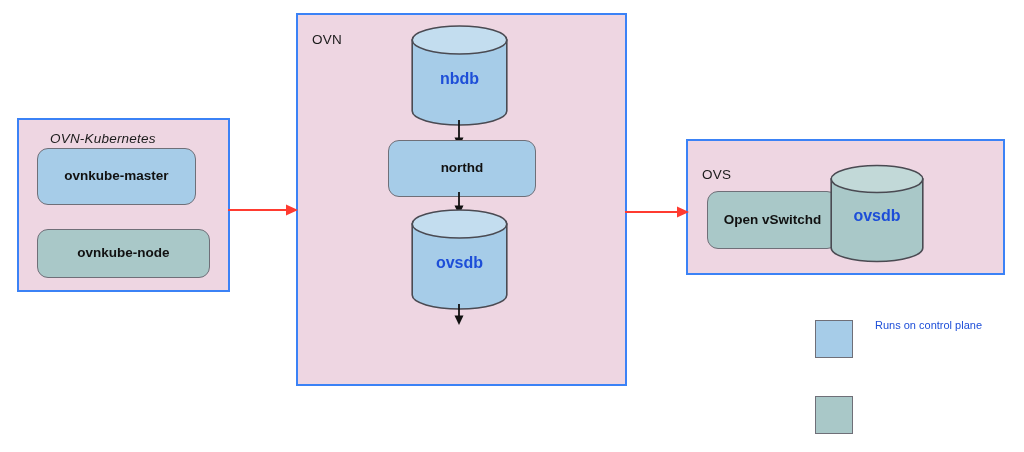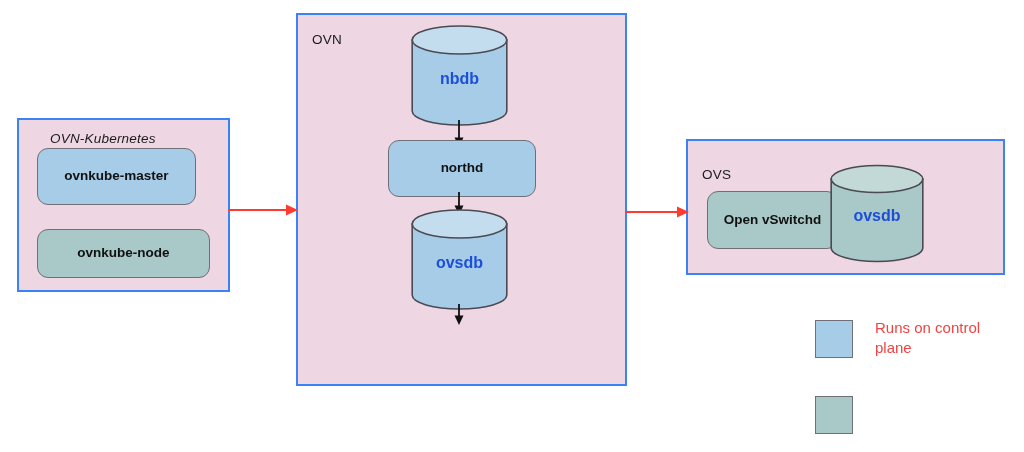--- a/index.html
+++ b/index.html
@@ -117,22 +117,22 @@
   .legend-swatch {
     width: 38px;
     height: 38px;
     box-sizing: border-box;
     border: 1.6px solid #6f6f78;
     flex: 0 0 auto;
   }
   .legend-text {
     margin-left: 22px;
     margin-top: -2px;
-    color: #ef4444;
-    font-size: 15px;
+    color: #1d4ed8;
+    font-size: 11px;
     line-height: 1.32;
     width: 112px;
   }
 </style>
 </head>
 <body>
 
 <div class="stage">
 
   <div class="group" id="group-ovnk">

